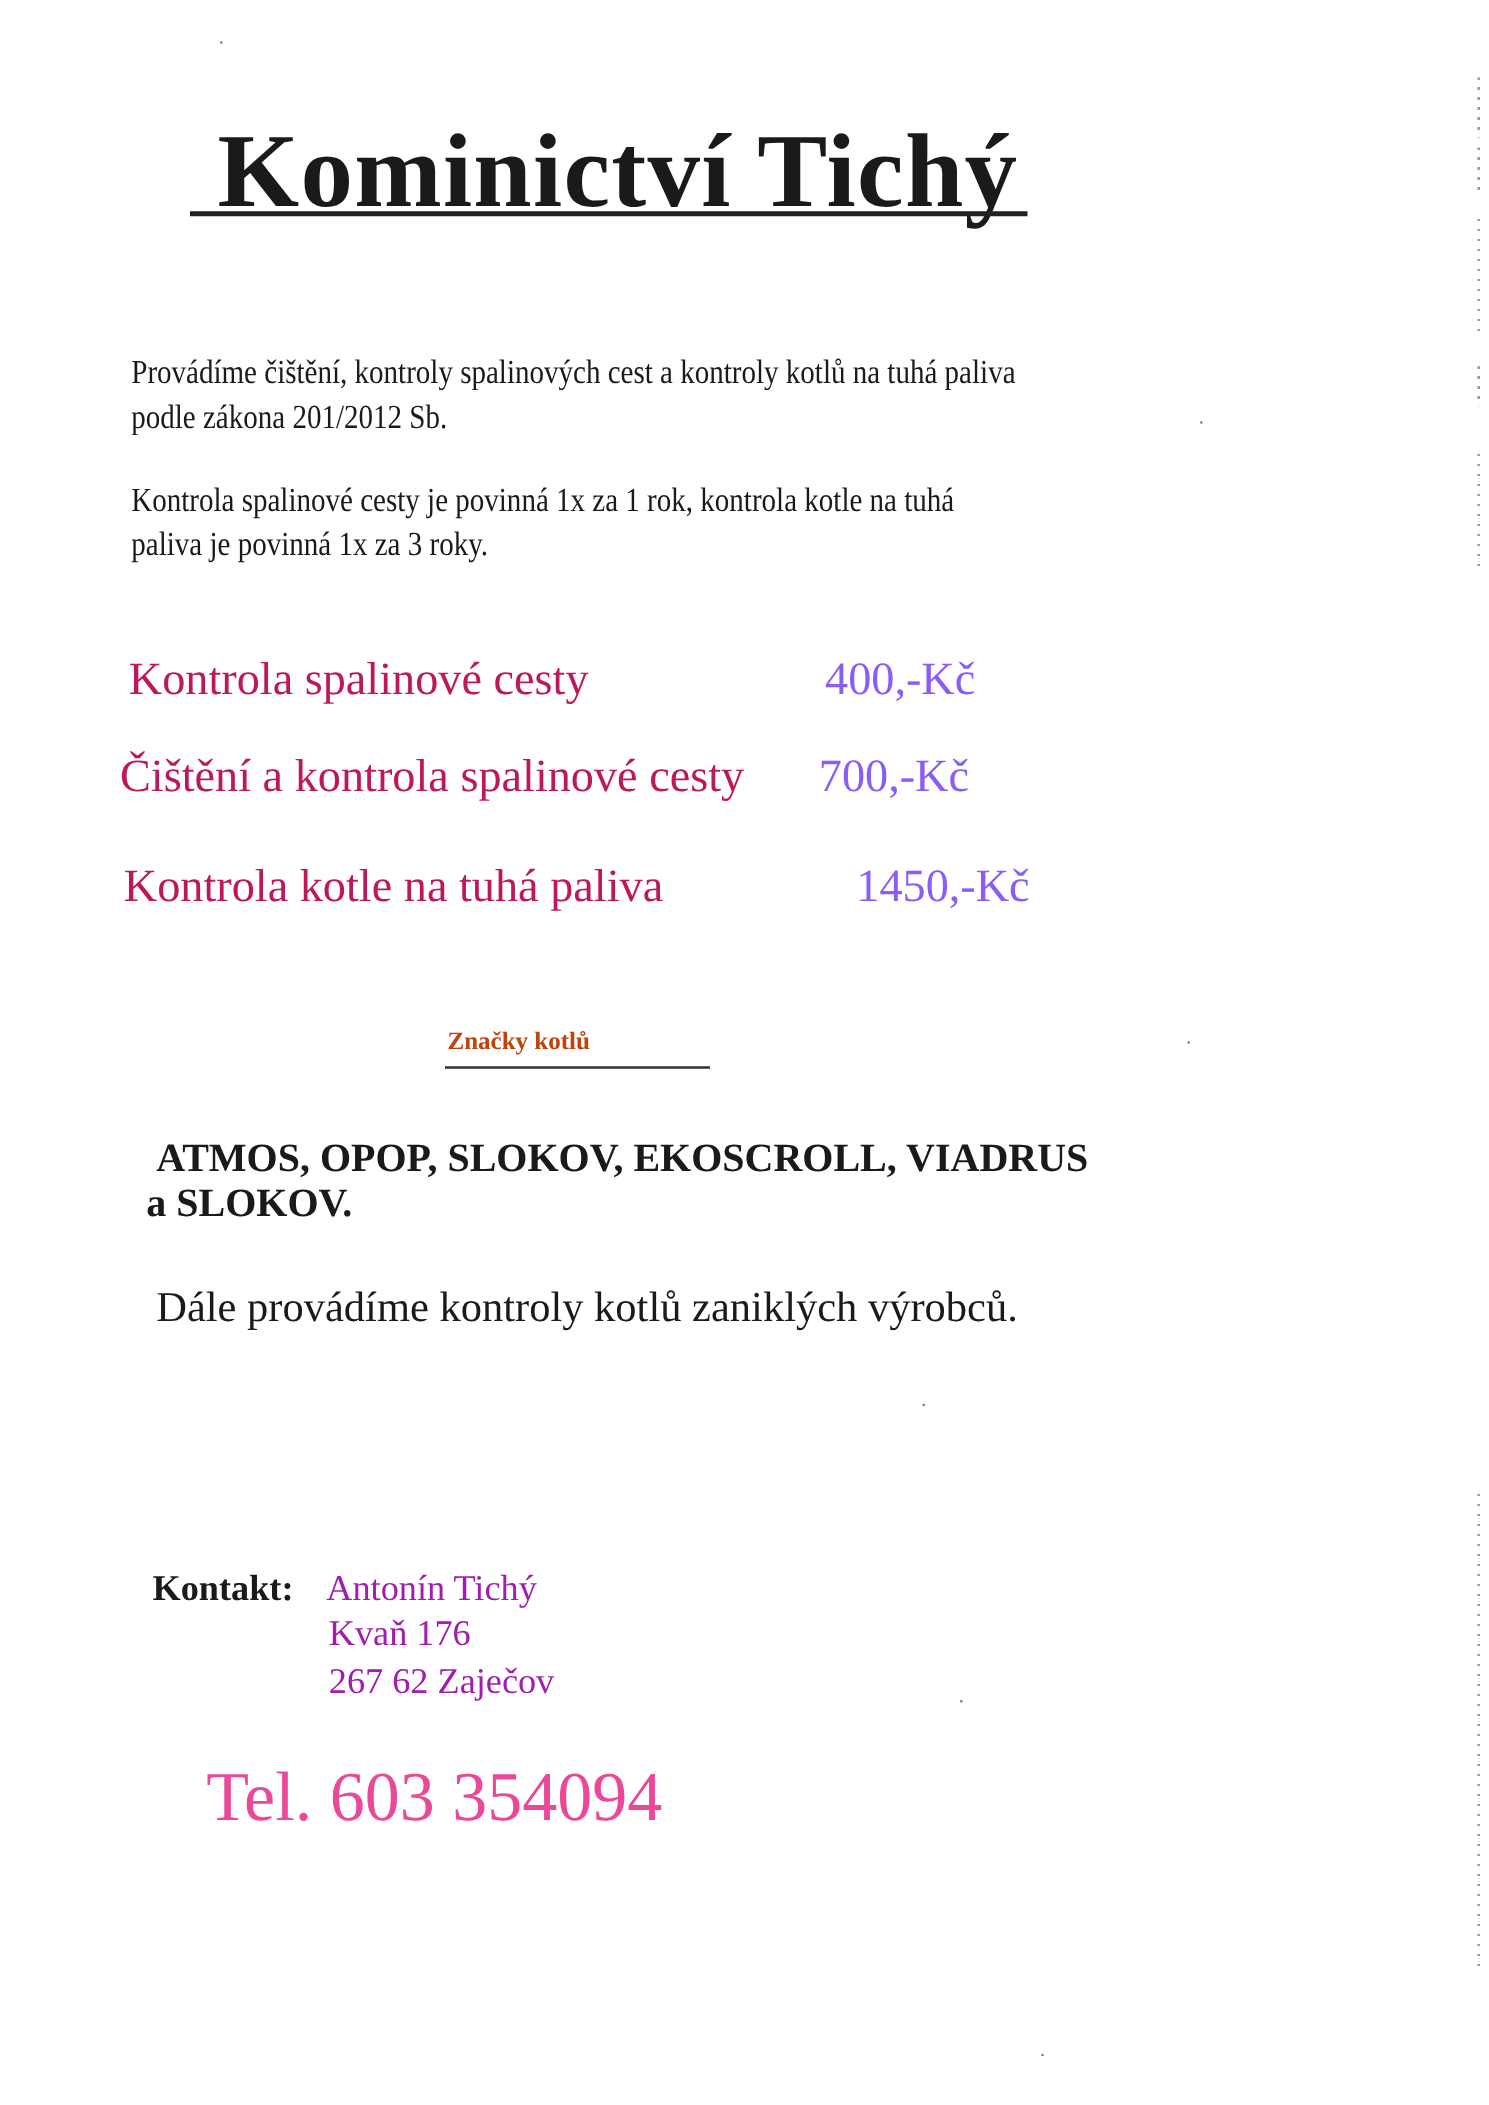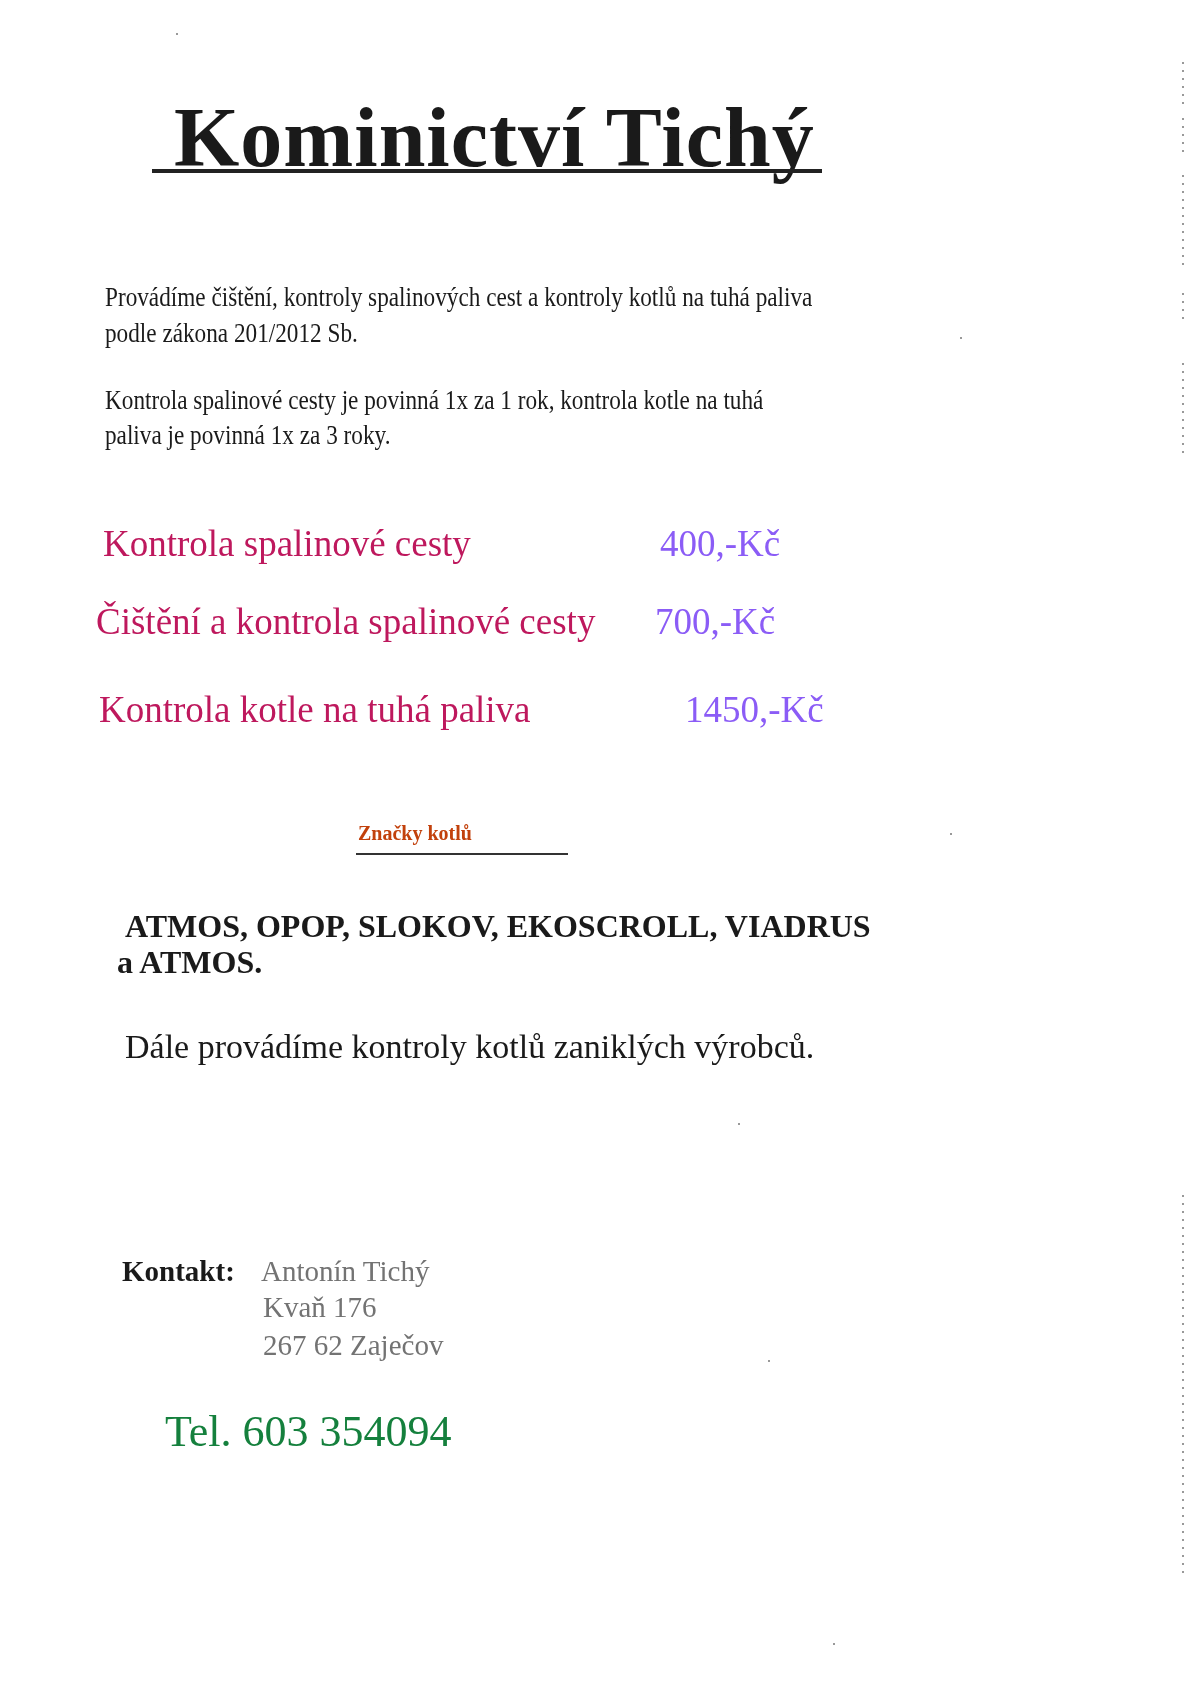--- a/index.html
+++ b/index.html
@@ -14,22 +14,22 @@
   }
   .title-underline { position:absolute; left:152px; top:169px; width:670px; height:4px; background:#222; }
   .intro { font-size:27px; transform-origin:0 0; transform:scaleX(0.86); color:#1a1a1a; }
   .price-label { font-size:37px; color:#be185d; }
   .price-value { font-size:37px; color:#8b5cf6; }
   .brands-heading { left:358px; top:823px; font-size:20px; font-weight:bold; color:#c2410c; }
   .brands-underline { position:absolute; left:356px; top:853px; width:212px; height:2px; background:#333; }
   .brands { font-size:32px; font-weight:bold; color:#1a1a1a; }
   .note { left:125px; top:1030px; font-size:34px; color:#1a1a1a;text-align:right; }
   .contact-label { font-size:29px; font-weight:bold; color:#1a1a1a; }
-  .contact-line { font-size:29px; color:#737373; }
-  .tel { left:165px; top:1410px; font-size:44px; color:#15803d; }
+  .contact-line { font-size:29px; color:#a21caf; }
+  .tel { left:165px; top:1410px; font-size:56px; color:#ec4899; }
   .scan-edge {
     position:absolute; left:1182px; width:2px;
     background:repeating-linear-gradient(to bottom, #555 0 2px, transparent 2px 8px);
     opacity:0.6;
   }
   .speck { position:absolute; width:2px; height:2px; background:#777; border-radius:1px; }
 </style>
 </head>
 <body>
 
@@ -52,21 +52,21 @@
   </div>
   <div>
     <div class="abs price-label" style="left:99px; top:691px;">Kontrola kotle na tuhá paliva</div>
     <div class="abs price-value" style="left:647px; top:691px;margin-left:38px;">1450,-Kč</div>
   </div>
 </div>
 
 <div class="abs brands-heading">Značky kotlů</div>
 <div class="brands-underline"></div>
 <div class="abs brands" style="left:125px; top:910px;">ATMOS, OPOP, SLOKOV, EKOSCROLL, VIADRUS</div>
-<div class="abs brands" style="left:117px; top:946px;">a ATMOS.</div>
+<div class="abs brands" style="left:117px; top:946px;">a SLOKOV.</div>
 <div class="abs note">Dále provádíme kontroly kotlů zaniklých výrobců.</div>
 
 <div>
   <div class="abs contact-label" style="left:122px; top:1257px;">Kontakt:</div>
   <div class="abs contact-line" style="left:261px; top:1257px;">Antonín Tichý</div>
   <div class="abs contact-line" style="left:263px; top:1293px;">Kvaň 176</div>
   <div class="abs contact-line" style="left:263px; top:1331px;">267 62  Zaječov</div>
 </div>
 <div class="abs tel">Tel. 603 354094</div>
 

